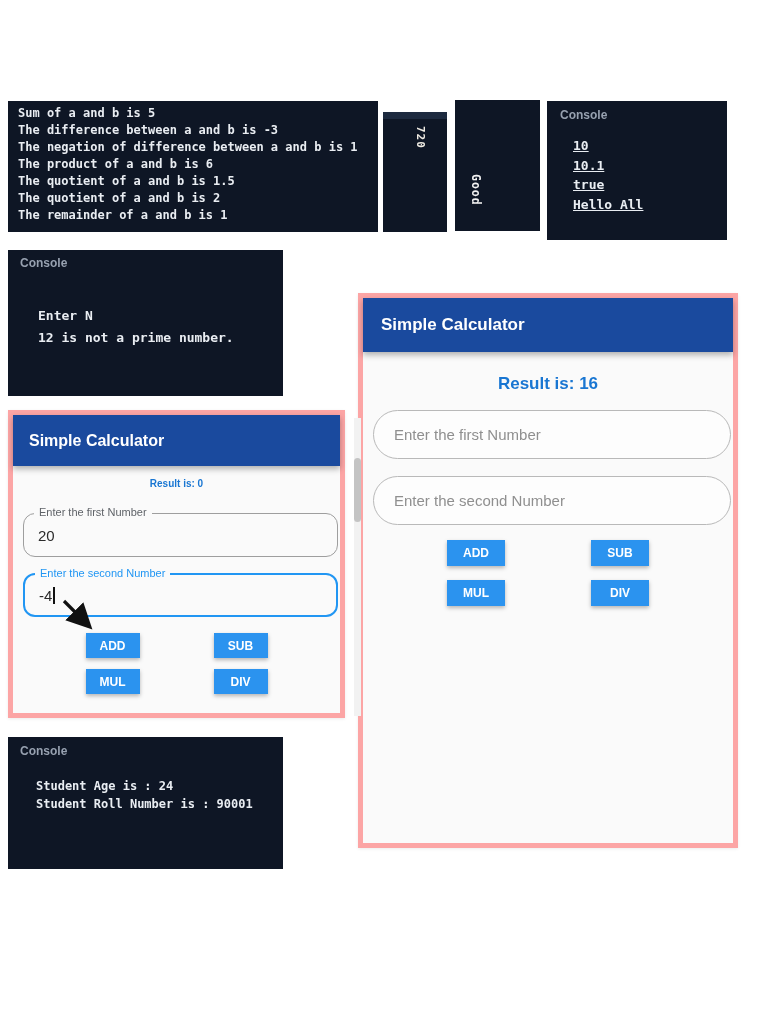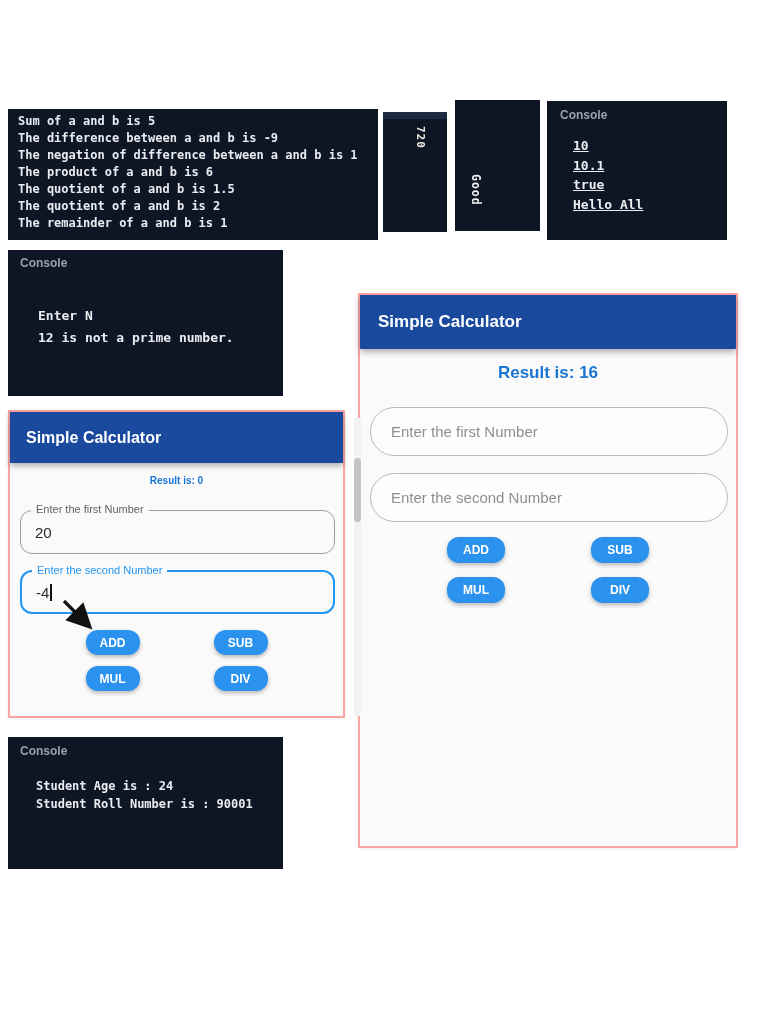--- a/index.html
+++ b/index.html
@@ -14,21 +14,21 @@
   .console {
     background:#0e1625; color:#e9edf2; overflow:hidden;
   }
   .mono { font-family:"DejaVu Sans Mono", monospace; font-weight:bold; }
   .ctitle {
     color:#97a1b0; font-size:12px; font-weight:700;
     font-family:"Liberation Sans", sans-serif;
   }
   .cline { white-space:pre; }
 
-  #console-arith { left:8px; top:109px; width:370px; height:131px; padding:4px 0 0 10px; }
+  #console-arith { left:8px; top:101px; width:370px; height:131px; padding:4px 0 0 10px; }
   #console-arith .cline { font-size:12px; line-height:17px; }
 
   #box-720 { left:383px; top:112px; width:64px; height:120px; }
   #box-720 .topband { position:absolute; left:0; top:0; width:100%; height:7px; background:#1d2a3f; }
   #box-720 .vtext { position:absolute; left:30px; top:14px; writing-mode:vertical-rl;
     font-size:11px; line-height:14px; letter-spacing:1px; color:#f0ece4; }
 
   #box-good { left:455px; top:100px; width:85px; height:131px; }
   #box-good .vtext { position:absolute; left:14px; top:74px; writing-mode:vertical-rl;
     font-size:11.5px; line-height:14px; letter-spacing:1px; color:#f2f2f2; }
@@ -40,44 +40,44 @@
   #console-prime { left:8px; top:250px; width:275px; height:146px; padding:6px 0 0 12px; }
   #console-prime .lines { margin-top:35px; padding-left:18px; }
   #console-prime .cline { font-size:13px; line-height:21.5px; }
 
   #console-student { left:8px; top:737px; width:275px; height:132px; padding:7px 0 0 12px; }
   #console-student .lines { margin-top:20px; padding-left:16px; }
   #console-student .cline { font-size:12px; line-height:17.5px; }
 
   
   .calc-card {
-    background:#fafafa; border:2px solid #fca5a5;
+    background:#fafafa; border:5px solid #fca5a5;
     box-shadow:0 1px 3px rgba(0,0,0,0.08);
   }
   .calc-header {
     position:absolute; left:0; top:0; width:100%;
     background:#1a4a9e; color:#ffffff; display:flex; align-items:center;
     box-shadow:0 3px 6px rgba(0,0,0,0.3);
   }
   .calc-result {
     position:absolute; width:100%; text-align:center;
     color:#1976d2; font-weight:bold;
   }
   .op-btn {
-    border:none; border-radius:12px; background:#2b93ef; color:#ffffff;
+    border:none; border-radius:0; background:#2b93ef; color:#ffffff;
     font-family:"Liberation Sans", sans-serif; font-weight:bold; font-size:12px;
     box-shadow:0 2px 4px rgba(0,0,0,0.28); cursor:pointer;
   }
   .btn-row { position:absolute; width:100%; display:flex; justify-content:center; }
 
   
   #calc-right { left:358px; top:293px; width:380px; height:555px; }
   #calc-right .calc-header { height:54px; }
   #calc-right .calc-header .title { font-size:17px; font-weight:bold; padding-left:18px; }
-  #calc-right .calc-result { top:68px; font-size:17px; }
+  #calc-right .calc-result { top:76px; font-size:17px; }
   .pill-input {
     position:absolute; left:10px; width:358px; height:49px;
     border:1px solid #b9b9b9; border-radius:26px; background:#fdfdfd;
     padding:0 20px; font-size:15px; color:#333;
     font-family:"Liberation Sans", sans-serif; outline:none;
   }
   .pill-input::placeholder { color:#8f8f8f; opacity:1; }
   #calc-right .row1 { top:242px; gap:86px; }
   #calc-right .row2 { top:282px; gap:86px; }
   #calc-right .op-btn { width:58px; height:26px; }
@@ -109,21 +109,21 @@
   #scrollbar-thumb { left:354px; top:458px; width:7px; height:64px; background:#c4c4c4; border-radius:3.5px; }
 
   
   #cursor-arrow { left:56px; top:593px; width:50px; height:48px; pointer-events:none; }
 </style>
 </head>
 <body>
 
 <div class="abs console mono" id="console-arith">
   <div class="cline">Sum of a and b is 5</div>
-  <div class="cline">The difference between a and b is -9</div>
+  <div class="cline">The difference between a and b is -3</div>
   <div class="cline">The negation of difference between a and b is 1</div>
   <div class="cline">The product of a and b is 6</div>
   <div class="cline">The quotient of a and b is 1.5</div>
   <div class="cline">The quotient of a and b is 2</div>
   <div class="cline">The remainder of a and b is 1</div>
 </div>
 
 <div class="abs console" id="box-720">
   <div class="topband"></div>
   <div class="vtext mono">720</div>

